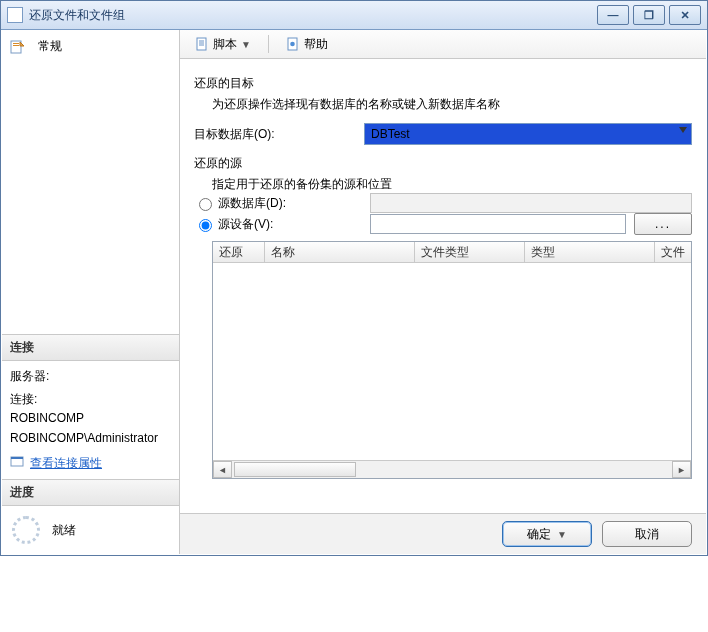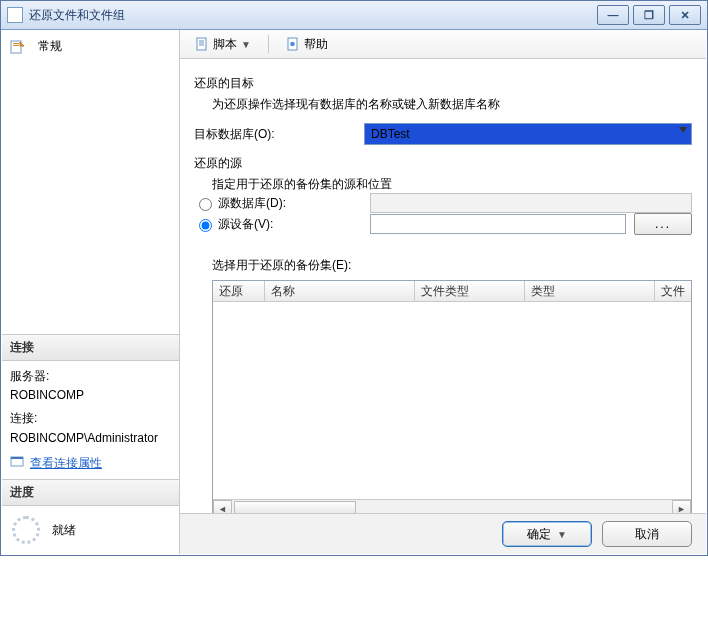--- a/index.html
+++ b/index.html
@@ -86,22 +86,22 @@
           </span>
           <span>常规</span>
         </div>
       </div>
       <div class="spacer"></div>
 
       <div class="conn">
         <div class="panel-h">连接</div>
         <div class="conn-body">
           <div>服务器:</div>
+          <div style="margin-top:4px">连接:</div>
           <div>ROBINCOMP</div>
-          <div style="margin-top:4px">连接:</div>
           <div>ROBINCOMP\Administrator</div>
           <div class="link-row">
             <span class="mini-icon">
               <svg viewBox="0 0 14 14">
                   <rect x="1" y="3" width="12" height="9" fill="#fff" stroke="#7a9bc4"></rect>
                   <rect x="1" y="3" width="12" height="2" fill="#3f77c0"></rect>
                 </svg>
             </span>
             <span class="link">查看连接属性</span>
           </div>
@@ -162,21 +162,20 @@
           <div class="radio-lbl">源数据库(D):</div>
           <div class="txt disabled"></div>
         </div>
         <div class="radio-row indent">
           <input type="radio" name="src" checked="" style="">
           <div class="radio-lbl">源设备(V):</div>
           <div class="txt"></div>
           <div class="browse">...</div>
         </div>
 
-        <div style="margin-top:22px" class="indent">选择用于还原的备份集(E):</div>
         <div class="table-wrap indent">
           <div class="thead">
             <div class="th" style="width:52px">还原</div>
             <div class="th" style="width:150px">名称</div>
             <div class="th" style="width:110px">文件类型</div>
             <div class="th" style="width:130px">类型</div>
             <div class="th" style="flex:1;border-right:none">文件</div>
           </div>
           <div class="hscroll">
             <div class="arrow-btn">◄</div>

